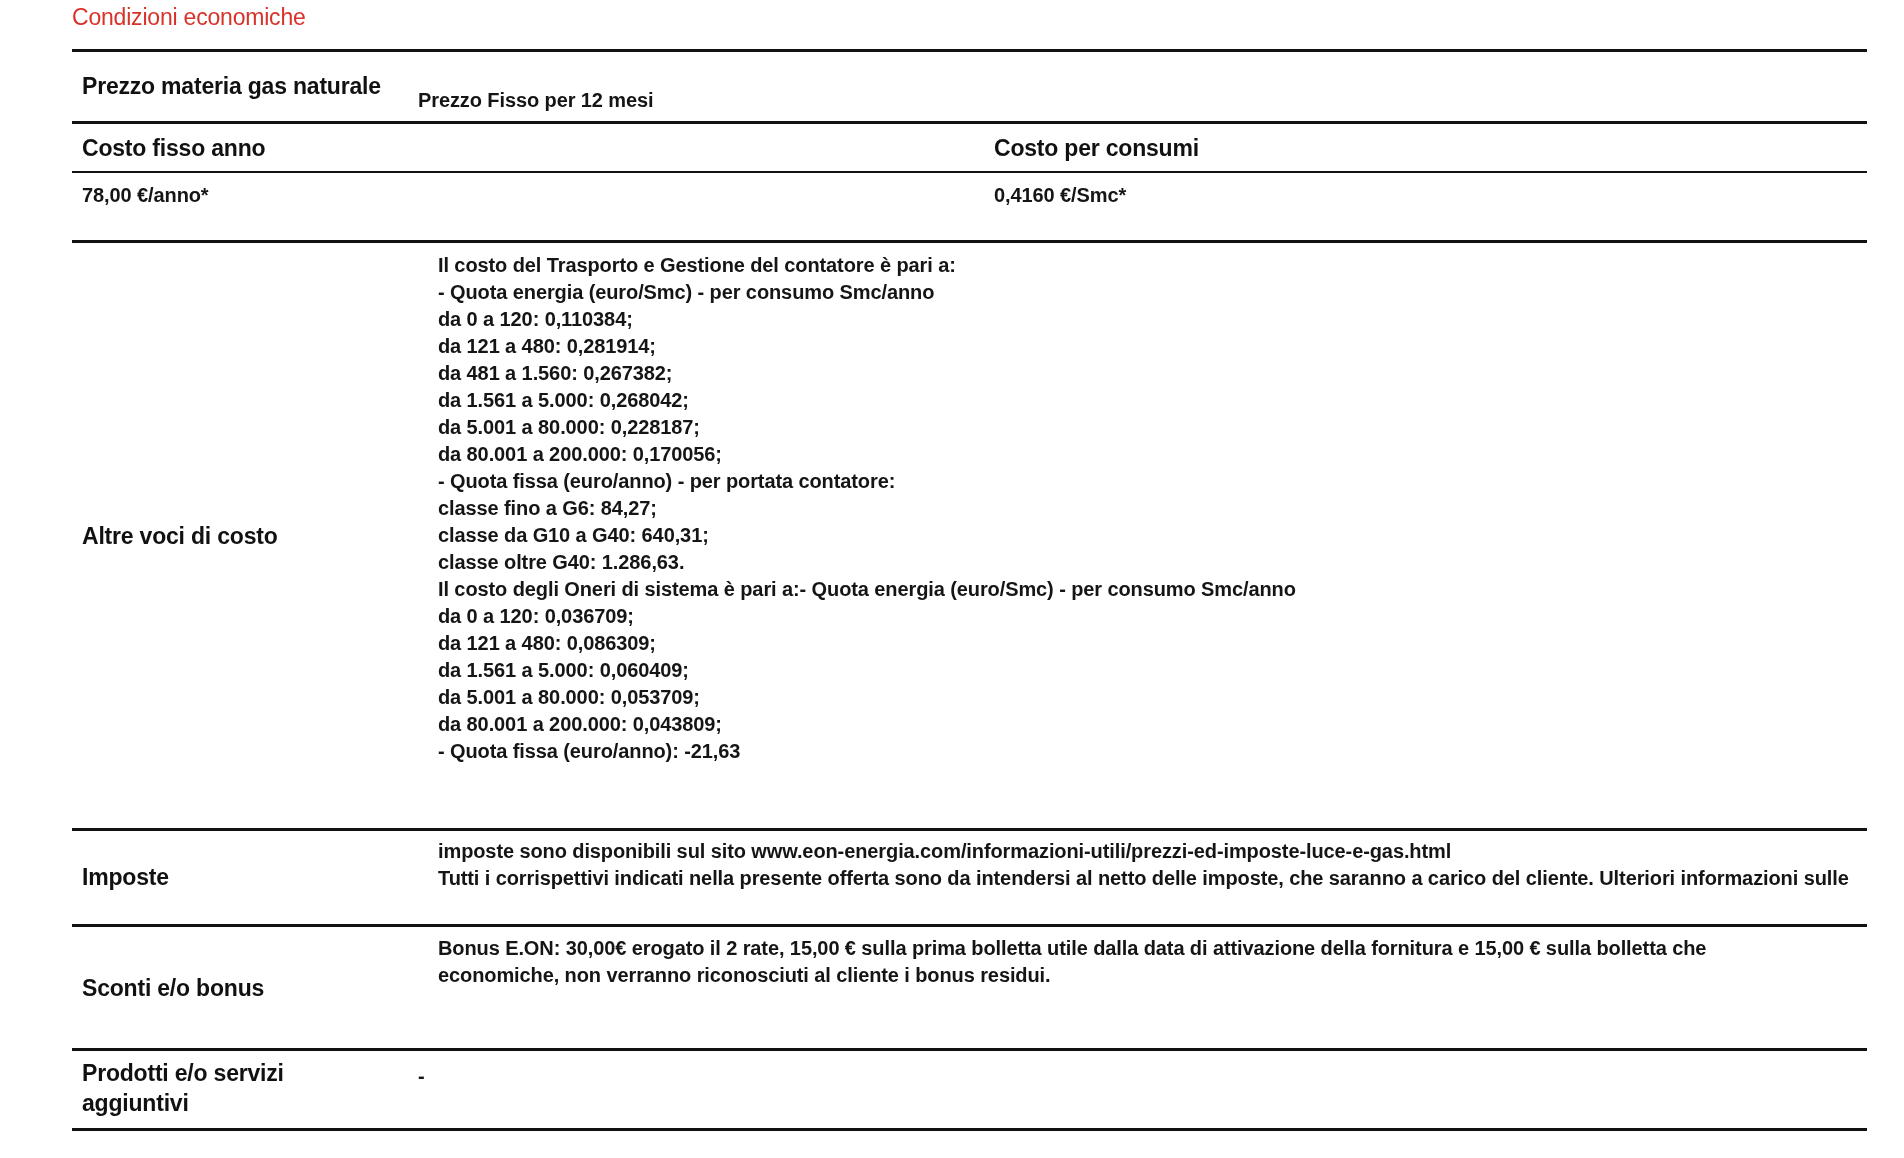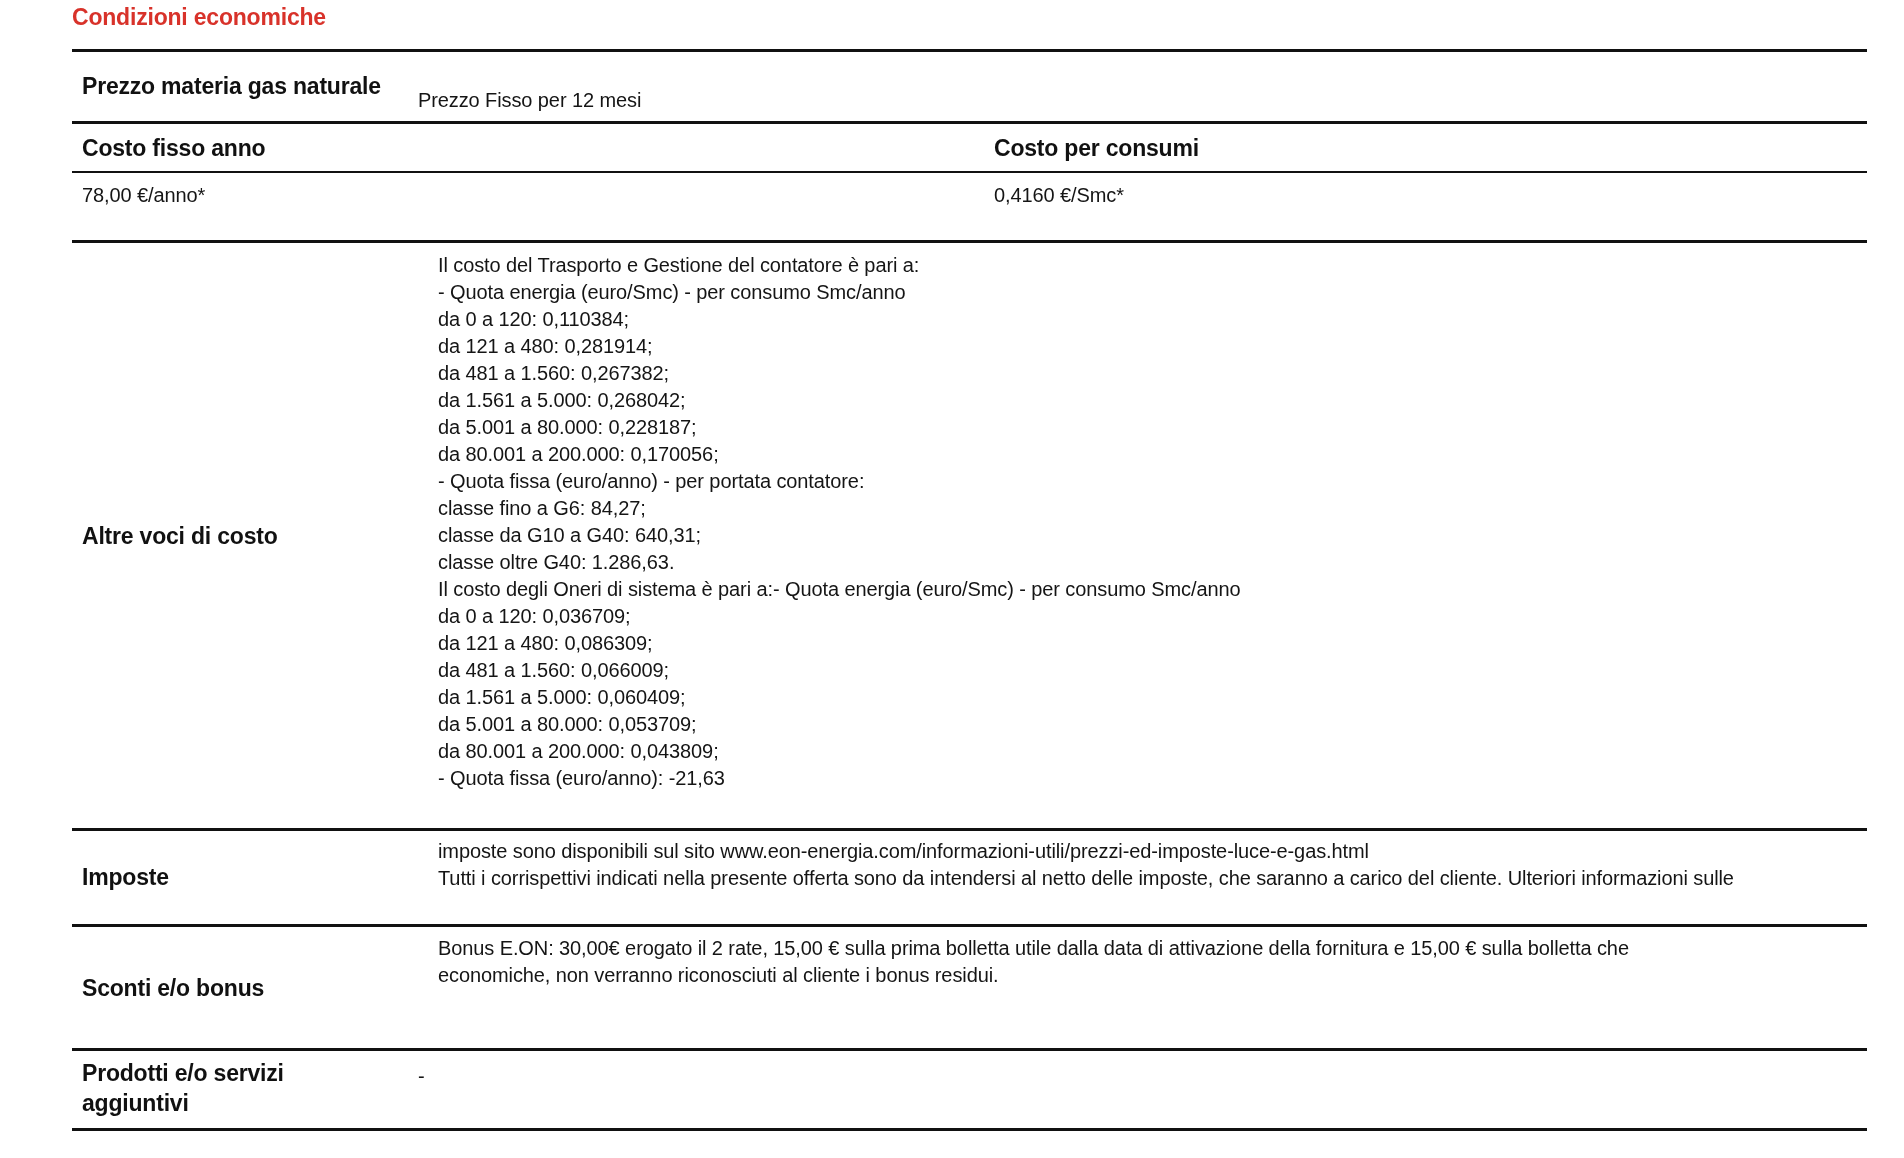--- a/index.html
+++ b/index.html
@@ -19,21 +19,21 @@
     position: absolute;
     left: 72px;
     top: 0;
     width: 1795px;
   }
   .section-title {
     position: absolute;
     left: 0;
     top: 4px;
     font-size: 23px;
-    font-weight: bold;
+    font-weight: normal;
     color: #d8322a;
     letter-spacing: -0.2px;
     white-space: nowrap;
   }
   .rule {
     position: absolute;
     left: 0;
     width: 1795px;
     background: #111111;
   }
@@ -51,20 +51,21 @@
     letter-spacing: -0.2px;
   }
   .label.wrap { white-space: normal; width: 300px; }
   .value {
     position: absolute;
     left: 346px;
     font-size: 20px;
     color: #151515;
     line-height: 27px;
     letter-spacing: -0.1px;
+    font-weight: bold;
   }
   .col2 {
     left: 922px;
   }
   .multiline .ln {
     display: block;
     white-space: nowrap;
     margin-left: 20px;
   }
 </style>
@@ -102,21 +103,20 @@
     <span class="ln">da 1.561 a 5.000: 0,268042;</span>
     <span class="ln">da 5.001 a 80.000: 0,228187;</span>
     <span class="ln">da 80.001 a 200.000: 0,170056;</span>
     <span class="ln">- Quota fissa (euro/anno) - per portata contatore:</span>
     <span class="ln">classe fino a G6: 84,27;</span>
     <span class="ln">classe da G10 a G40: 640,31;</span>
     <span class="ln">classe oltre G40: 1.286,63.</span>
     <span class="ln">Il costo degli Oneri di sistema è pari a:- Quota energia (euro/Smc) - per consumo Smc/anno</span>
     <span class="ln">da 0 a 120: 0,036709;</span>
     <span class="ln">da 121 a 480: 0,086309;</span>
-    <span class="ln">da 481 a 1.560: 0,066009;</span>
     <span class="ln">da 1.561 a 5.000: 0,060409;</span>
     <span class="ln">da 5.001 a 80.000: 0,053709;</span>
     <span class="ln">da 80.001 a 200.000: 0,043809;</span>
     <span class="ln">- Quota fissa (euro/anno): -21,63</span>
   </div>
 
   <div class="rule thick" style="top:828px"></div>
 
   <div class="label" style="top:862px">Imposte</div>
   <div class="value multiline" style="top:838px">

